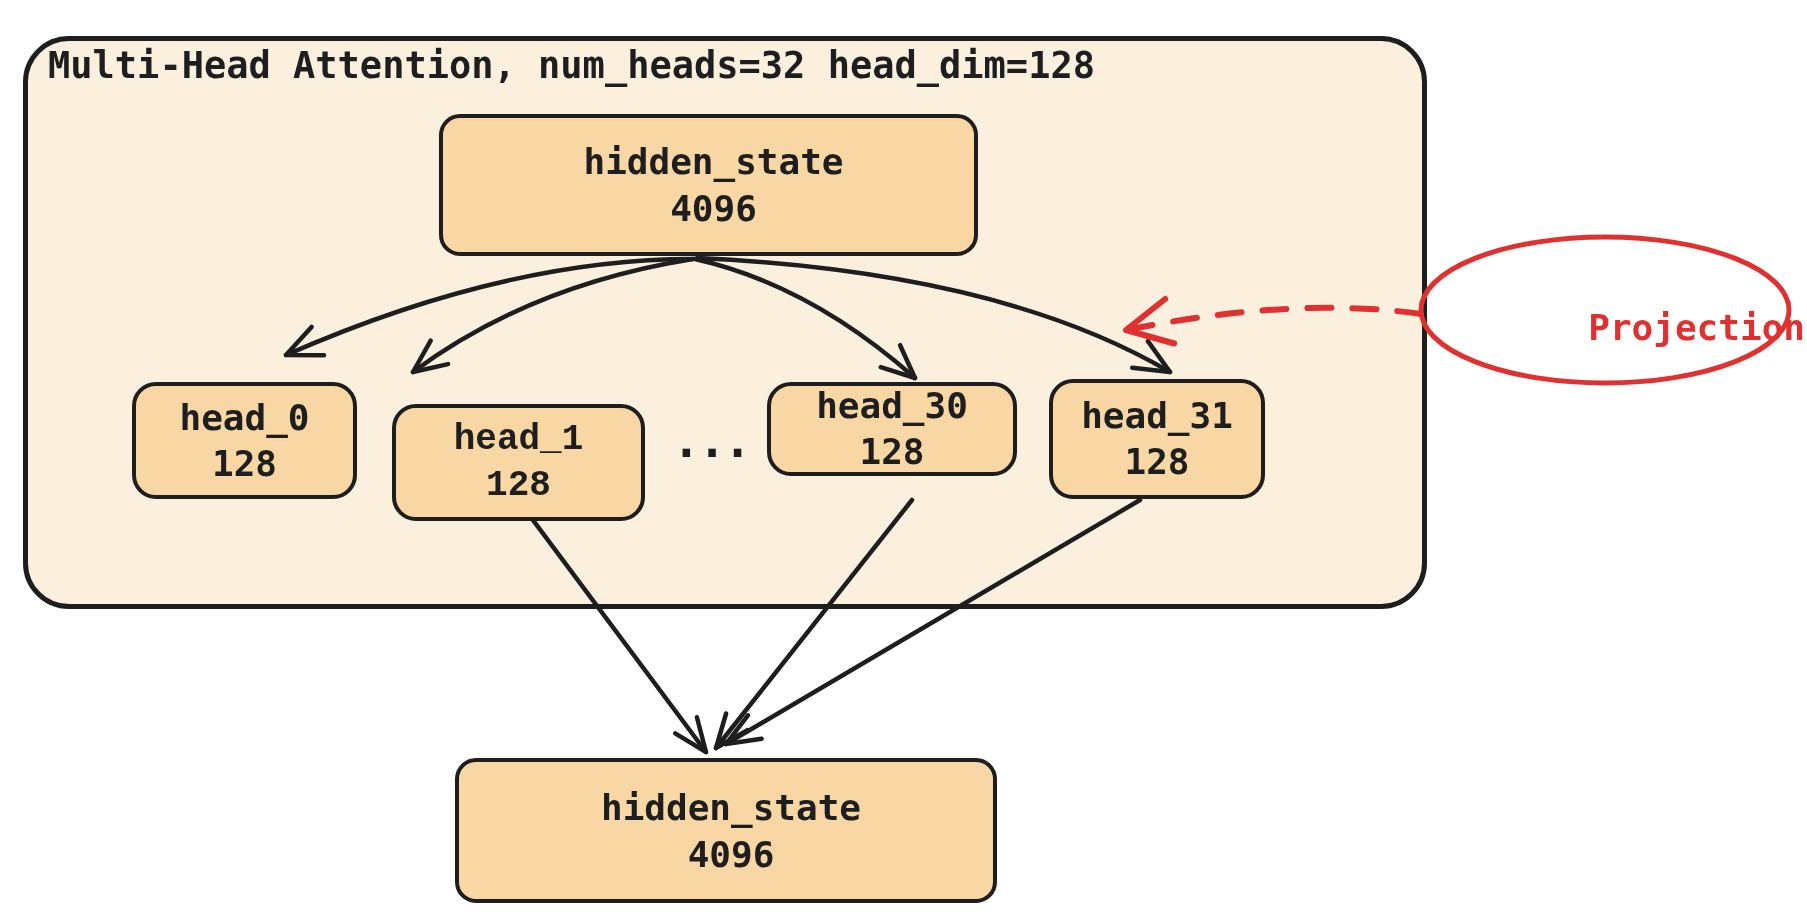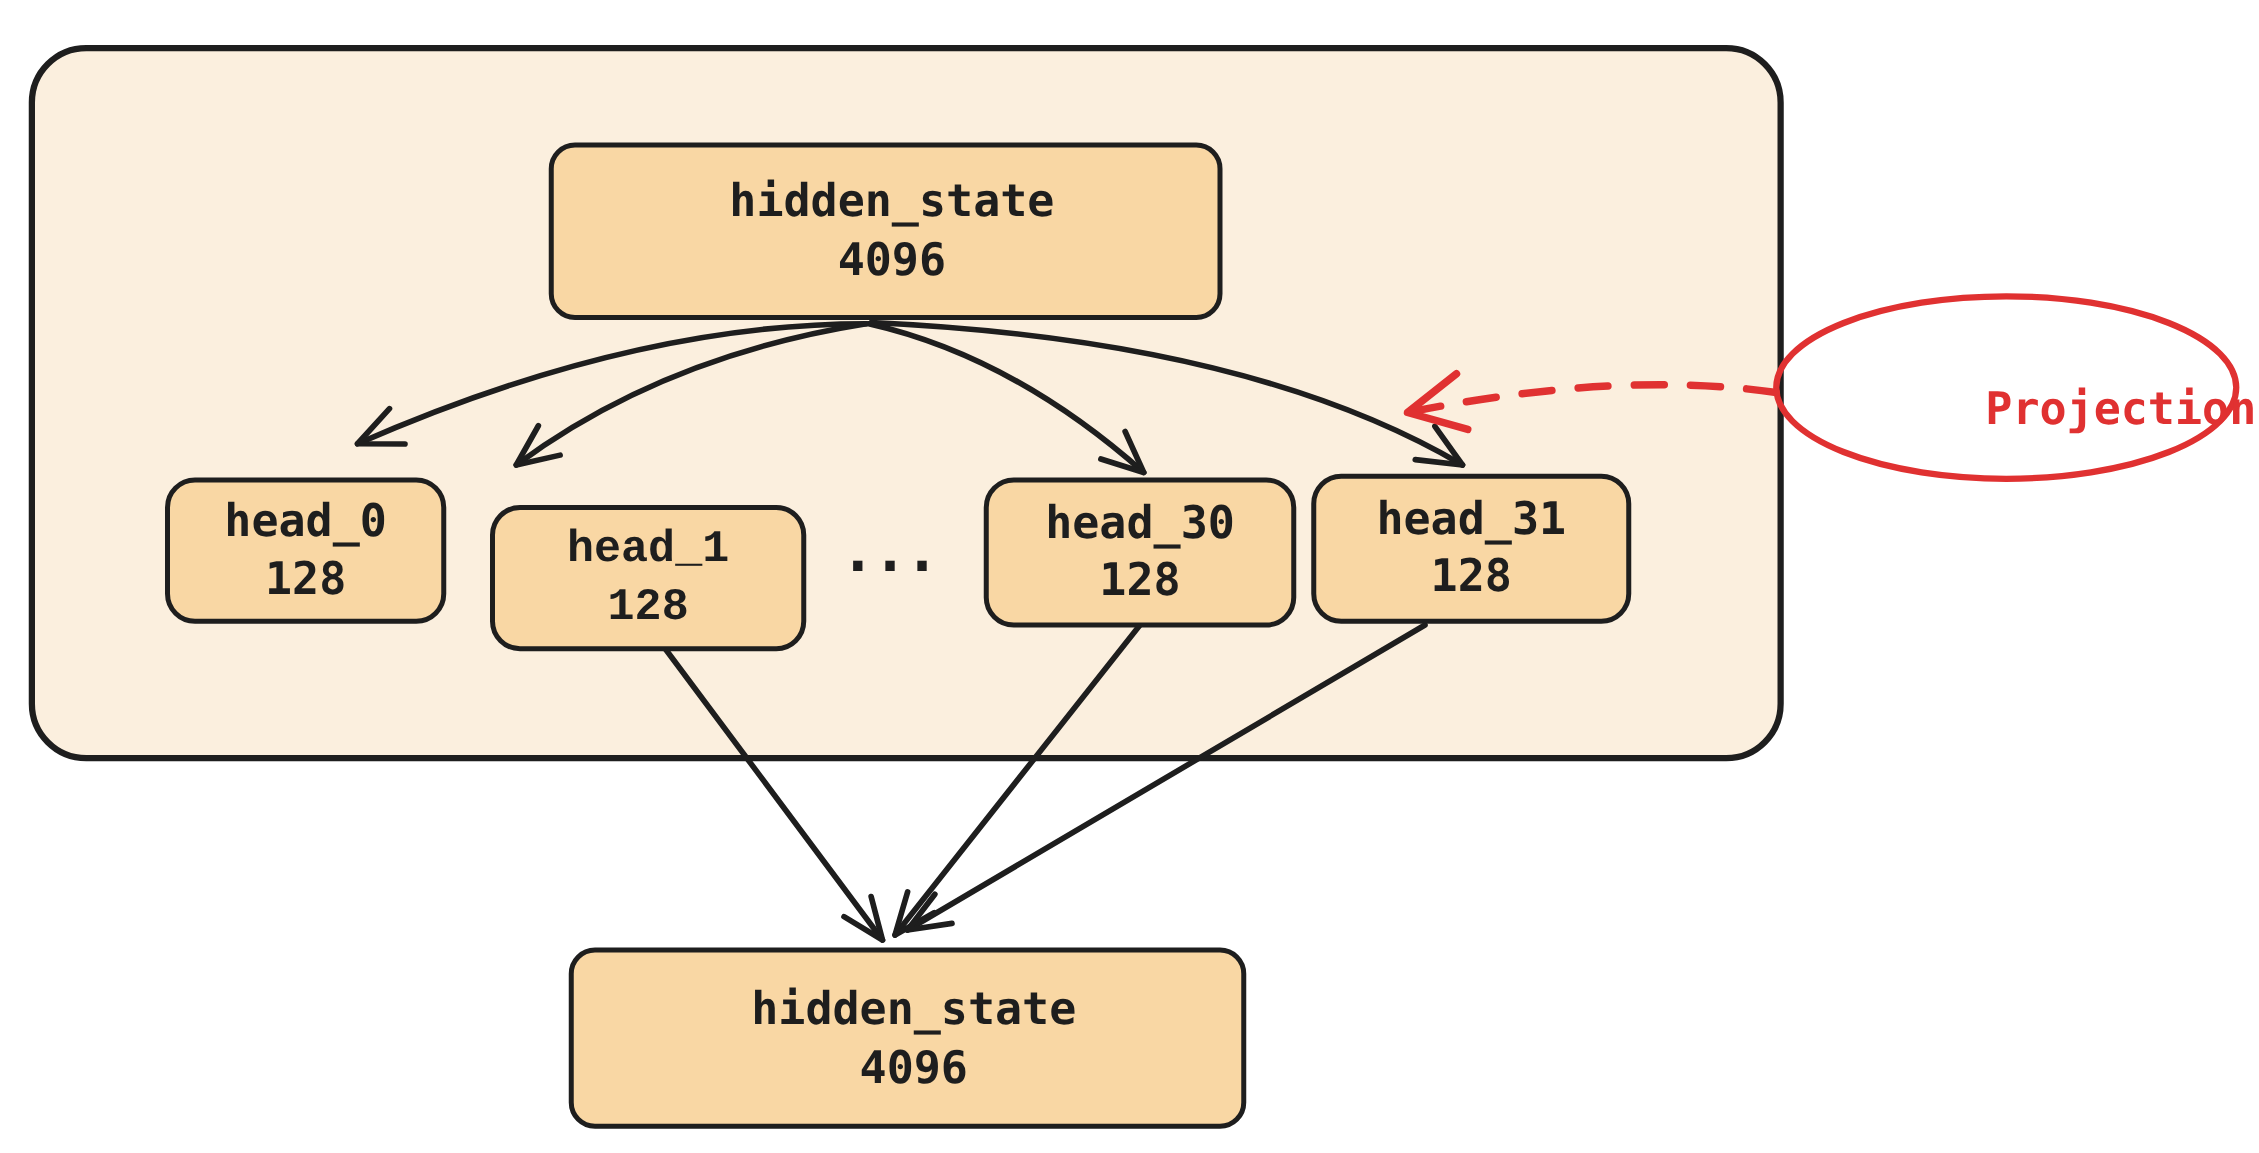--- a/index.html
+++ b/index.html
@@ -42,20 +42,21 @@
     text-align:right;
     margin-top:41px;
   }
 </style>
 </head>
 <body>
 
 <div class="stage">
 
   <div class="mha-container"></div>
+  <div class="title">Multi-Head Attention, num_heads=32 head_dim=128</div>
 
   <svg class="layer" width="1807" height="922" viewBox="0 0 1807 922">
     <ellipse id="annotation-ellipse" cx="1605" cy="310" rx="184" ry="73" fill="none" stroke="#e03131" stroke-width="5"></ellipse>
     <g id="arrow-group">
         <path d="M 693 259 Q 505 259 286 355" fill="none" stroke="#1e1e1e" stroke-width="4.5" stroke-linecap="round"></path>
         <path d="M 324.0 355.2 L 286 355 L 311.6 326.9" fill="none" stroke="#1e1e1e" stroke-width="4.5" stroke-linecap="round" stroke-linejoin="round"></path>
         <path d="M 693 259 Q 530 285 413 372" fill="none" stroke="#1e1e1e" stroke-width="4.5" stroke-linecap="round"></path>
         <path d="M 448.1 364.1 L 413 372 L 430.7 340.6" fill="none" stroke="#1e1e1e" stroke-width="4.5" stroke-linecap="round" stroke-linejoin="round"></path>
         <path d="M 695 259 Q 810 285 915 378" fill="none" stroke="#1e1e1e" stroke-width="4.5" stroke-linecap="round"></path>
         <path d="M 900.1 345.2 L 915 378 L 880.7 367.2" fill="none" stroke="#1e1e1e" stroke-width="4.5" stroke-linecap="round" stroke-linejoin="round"></path>
@@ -79,25 +80,25 @@
 
   <div class="node head" style="left:132px;top:382px;width:225px;height:117px;">
     <div>head_0</div>
     <div>128</div>
   </div>
   <div class="node head" style="left:392px;top:404px;width:253px;height:117px;font-family:Liberation Mono, monospace;">
     <div>head_1</div>
     <div>128</div>
   </div>
   <div class="dots" style="left:611px;top:414px;width:200px;">...</div>
-  <div class="node head" style="left:787px;top:382px;width:250px;height:120px;">
+  <div class="node head" style="left:767px;top:382px;width:250px;height:94px;">
     <div>head_30</div>
     <div>128</div>
   </div>
-  <div class="node head" style="left:1049px;top:379px;width:256px;height:120px;">
+  <div class="node head" style="left:1049px;top:379px;width:216px;height:120px;">
     <div>head_31</div>
     <div>128</div>
   </div>
 
   <div class="node big" style="left:455px;top:758px;width:542px;height:145px;">
     <div>hidden_state</div>
     <div>4096</div>
   </div>
 
   <div class="annotation-text" style="left:1405px;top:263px;width:400px;">

